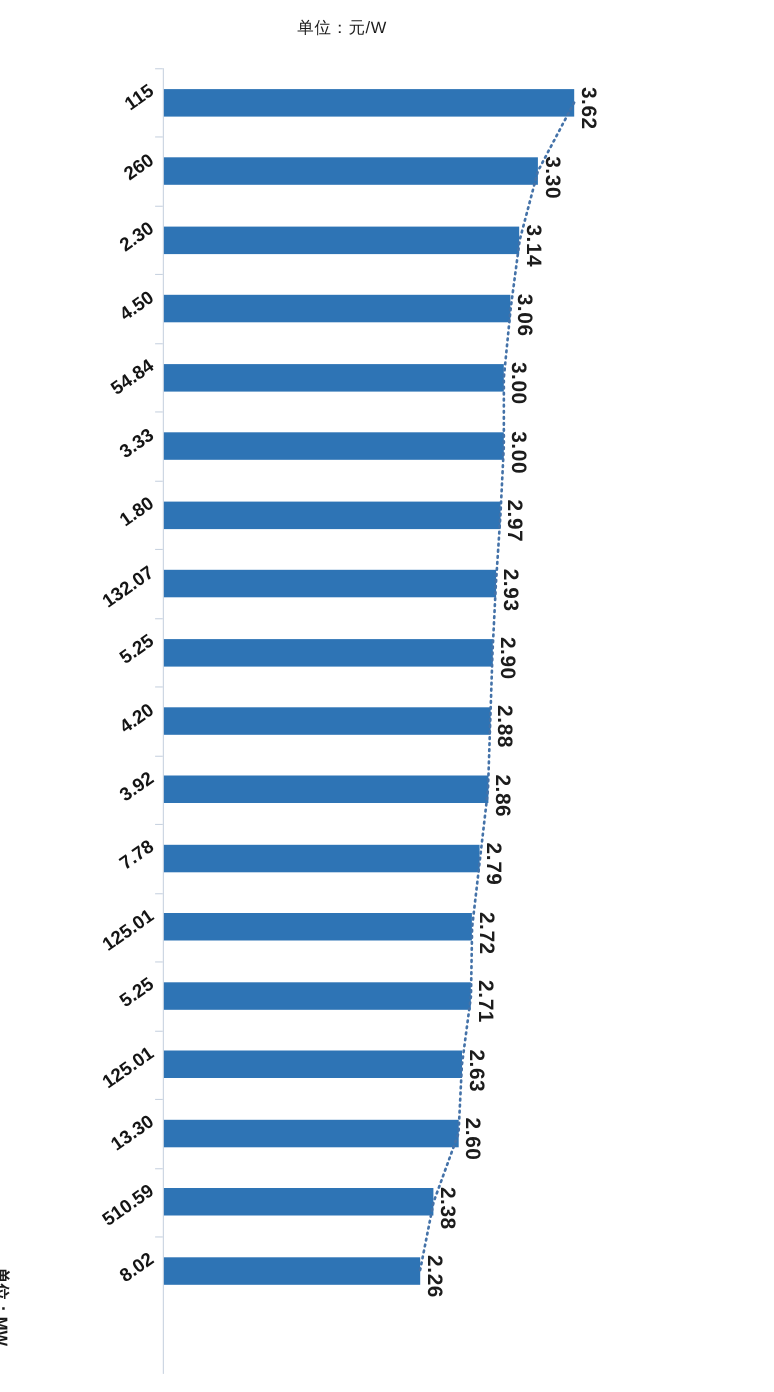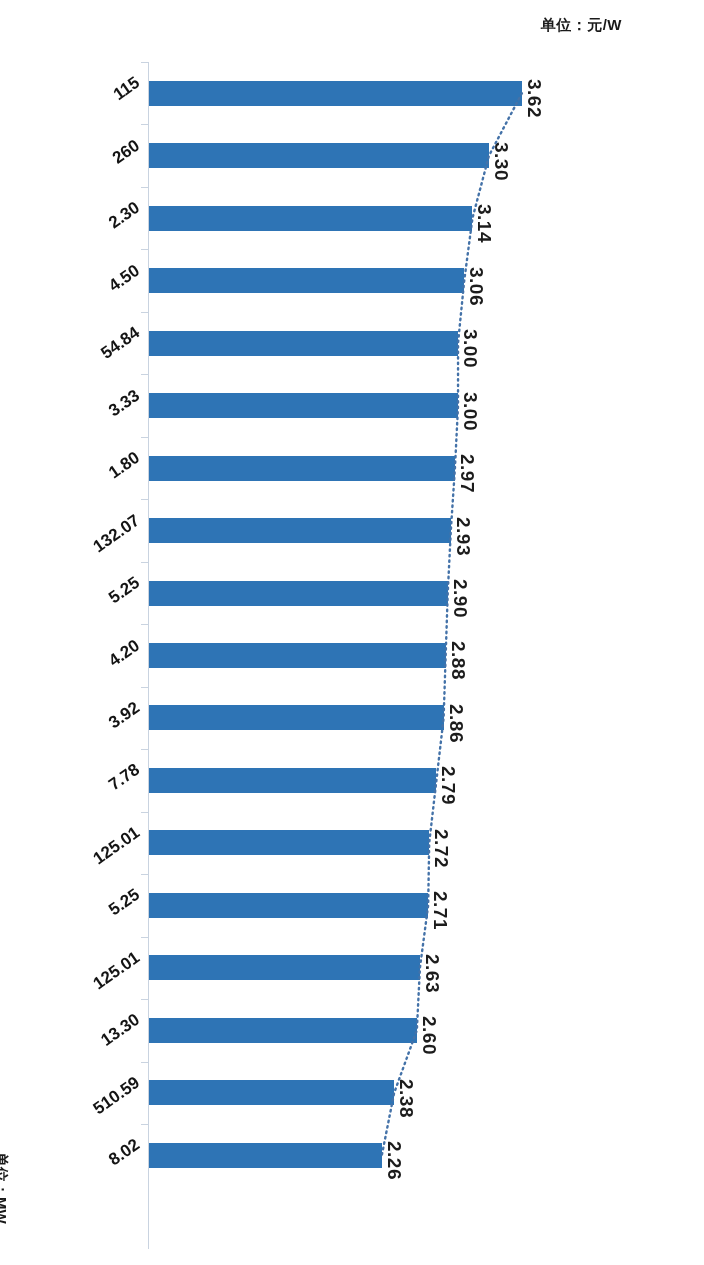--- a/index.html
+++ b/index.html
@@ -11,28 +11,27 @@
     position: relative;
     overflow: hidden;
     font-family: "Liberation Sans", "DejaVu Sans", sans-serif;
   }
 
   
   #unit-top {
     position: absolute;
     left: 0; right: 0;
     top: 16px;
-    text-align: right;
+    text-align: center;
     font-size: 15px;
     color: #1a1a1a;
     letter-spacing: 0.5px;
     white-space: nowrap;
     padding-right: 82px;
     box-sizing: border-box;
-    font-weight: bold;
   }
 
   
   #title-block {
     position: absolute;
     top: 0;
     right: 2px;
     width: 120px;
     height: 1265px;
   }

